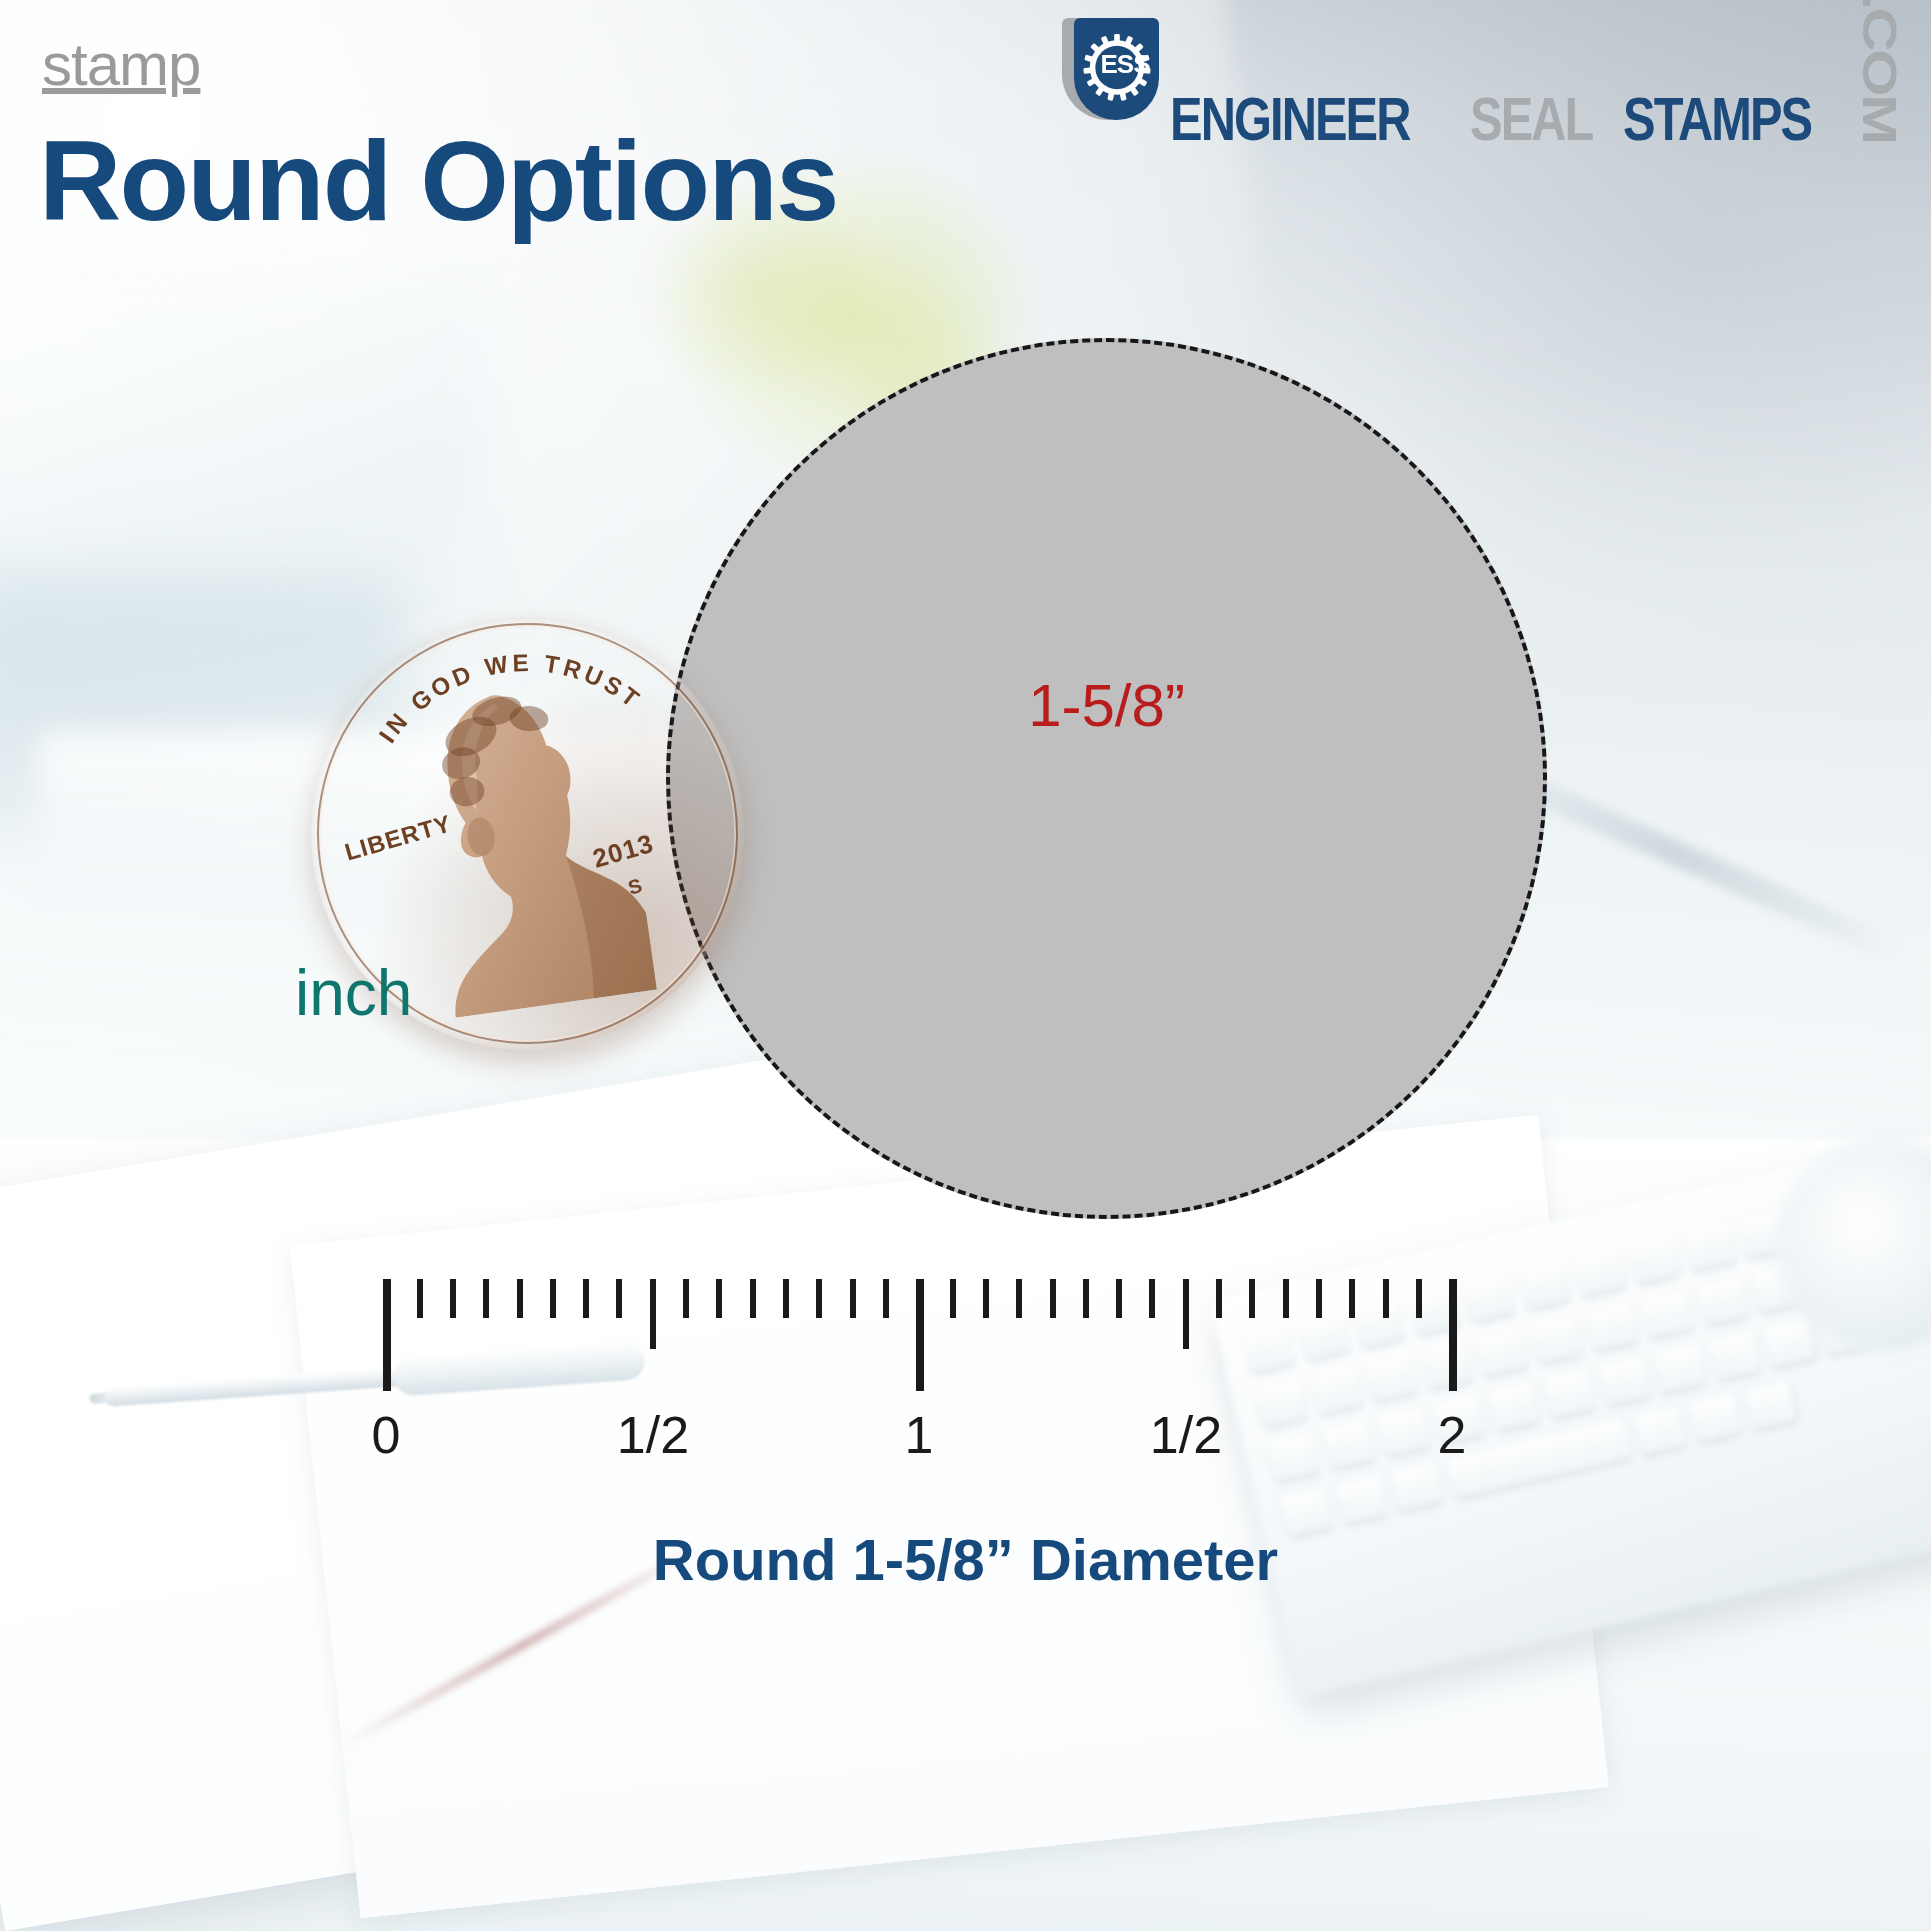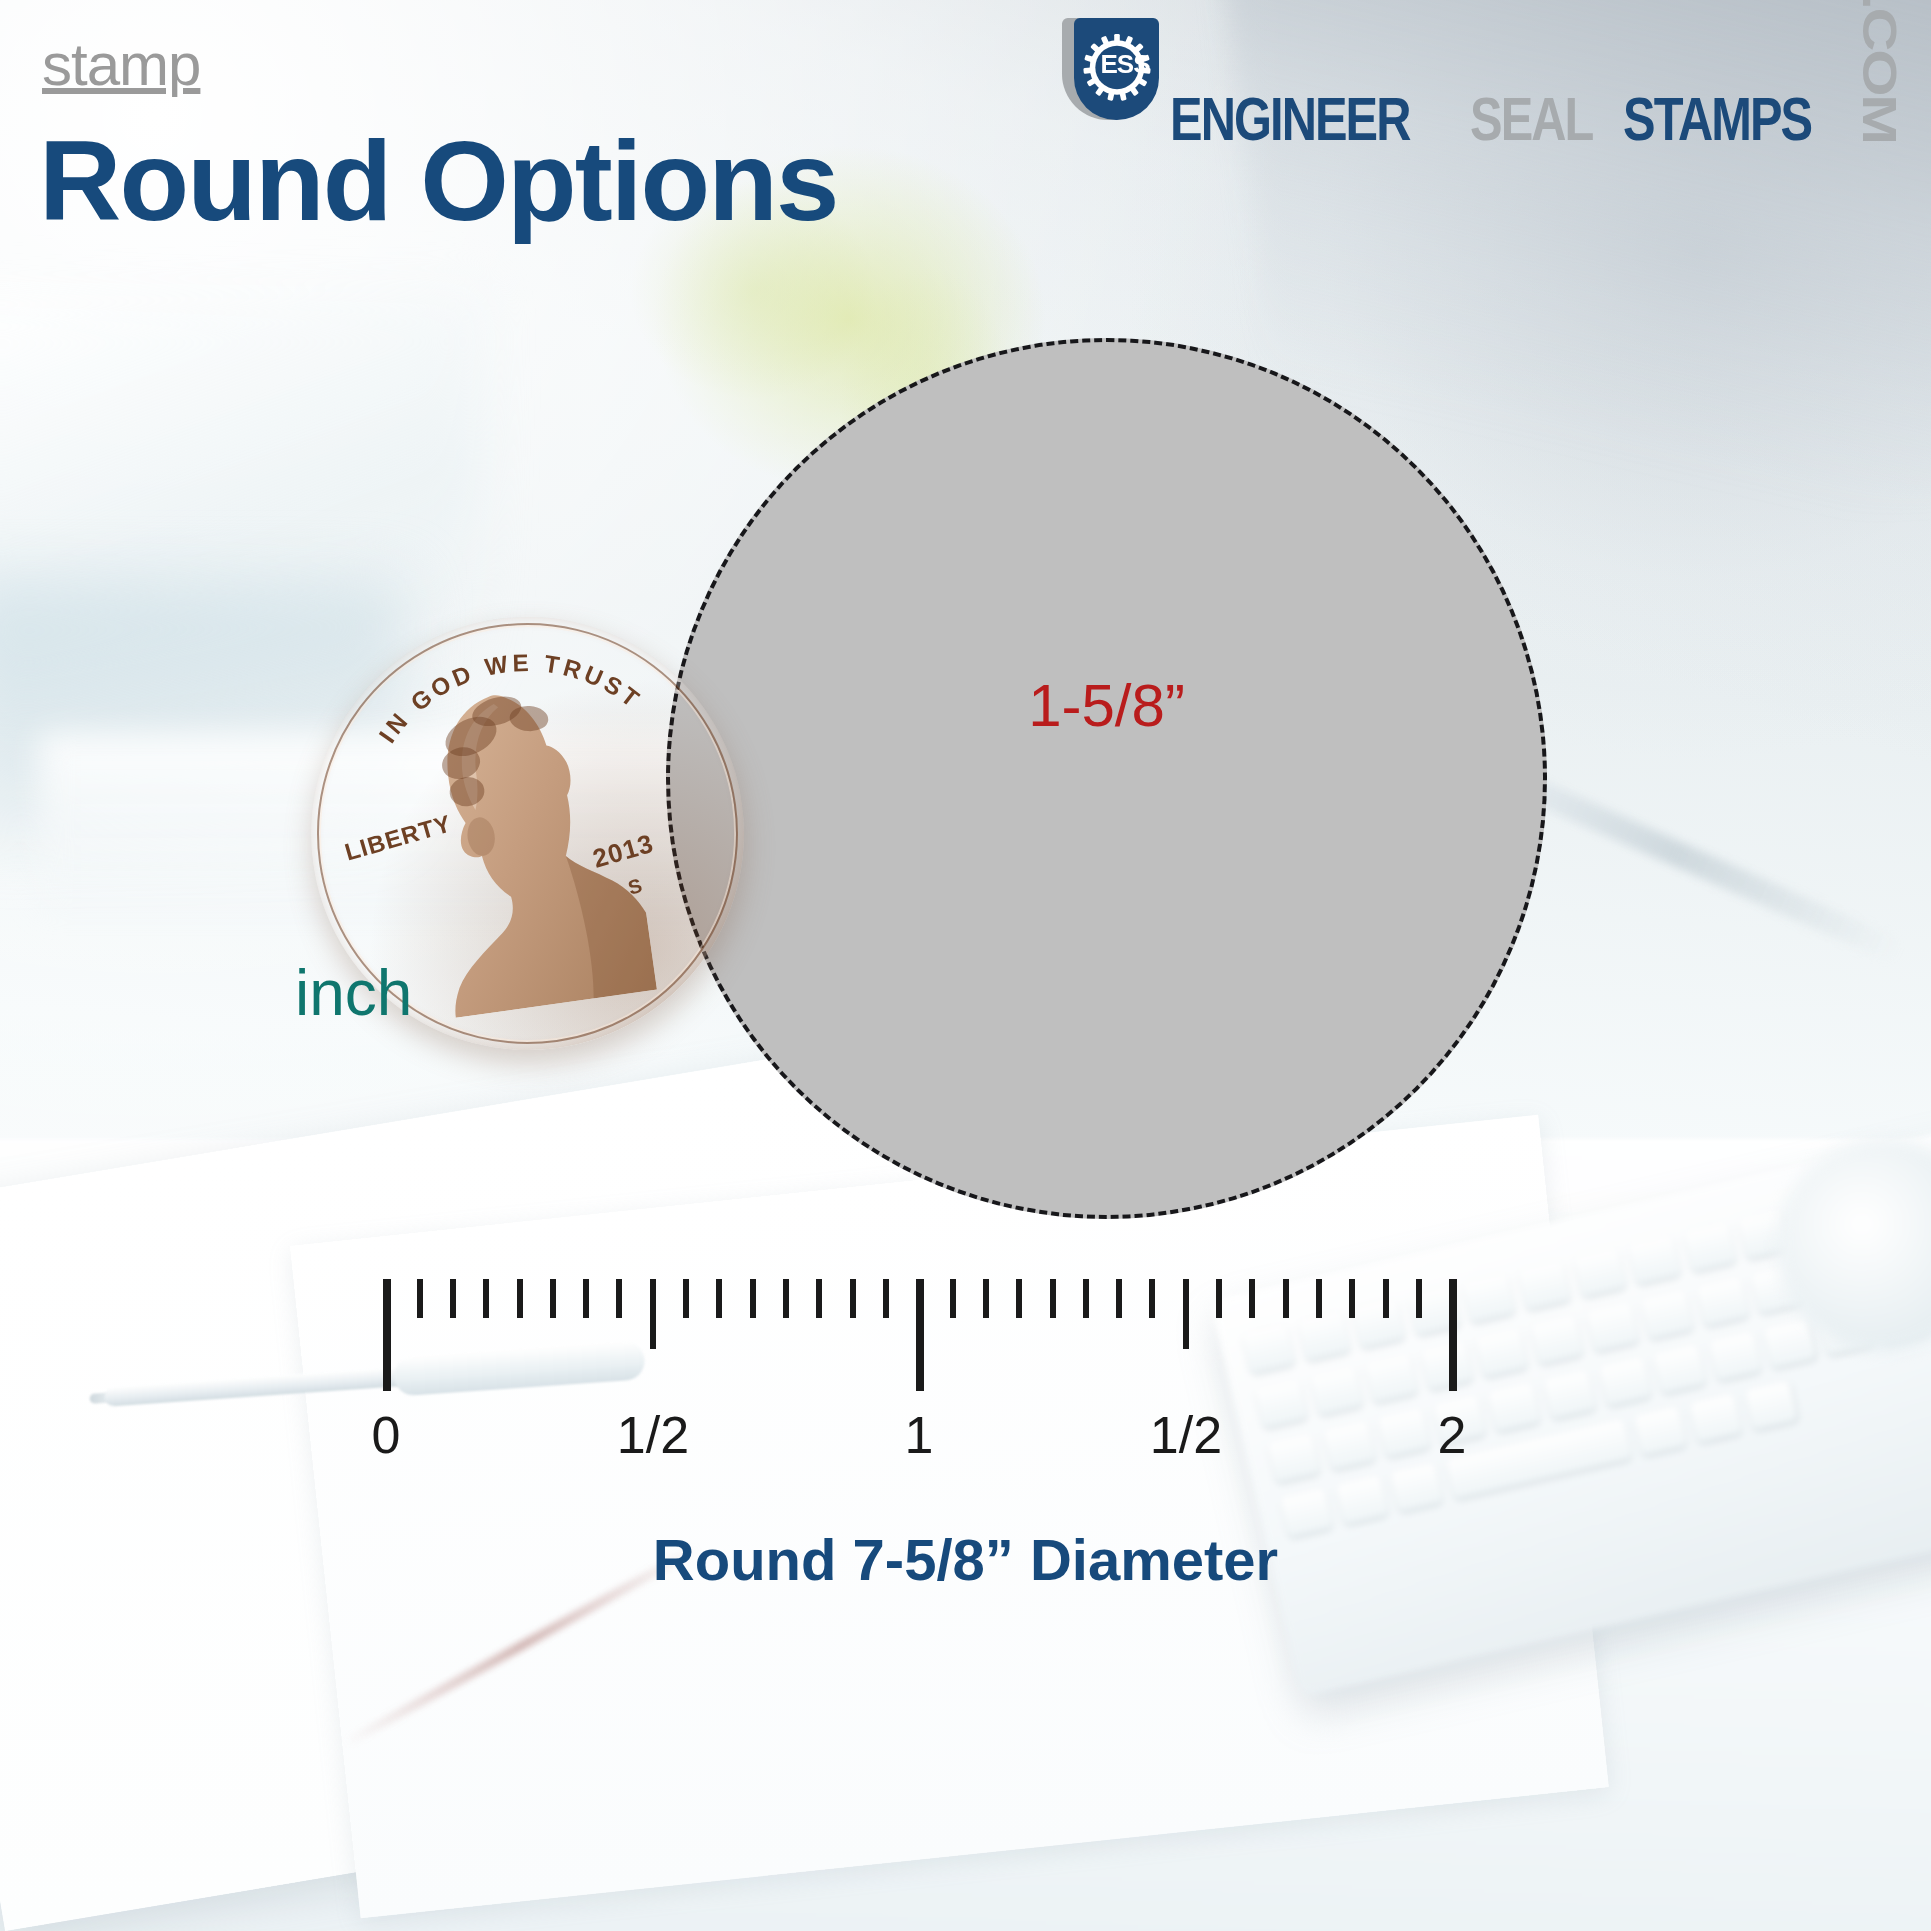--- a/index.html
+++ b/index.html
@@ -495,14 +495,14 @@
     </div>
   <div id="rulerNums">
       <div class="ruler-num" style="left: 386px; top: 1405px;">0</div>
       <div class="ruler-num" style="left: 653px; top: 1405px;">1/2</div>
       <div class="ruler-num" style="left: 919px; top: 1405px;">1</div>
       <div class="ruler-num" style="left: 1186px; top: 1405px;">1/2</div>
       <div class="ruler-num" style="left: 1452px; top: 1405px;">2</div>
     </div>
 </div>
 
-<div class="caption">Round 7-5/8” Diameter</div>
+<div class="caption">Round 1-5/8” Diameter</div>
 
 
 </body></html>

